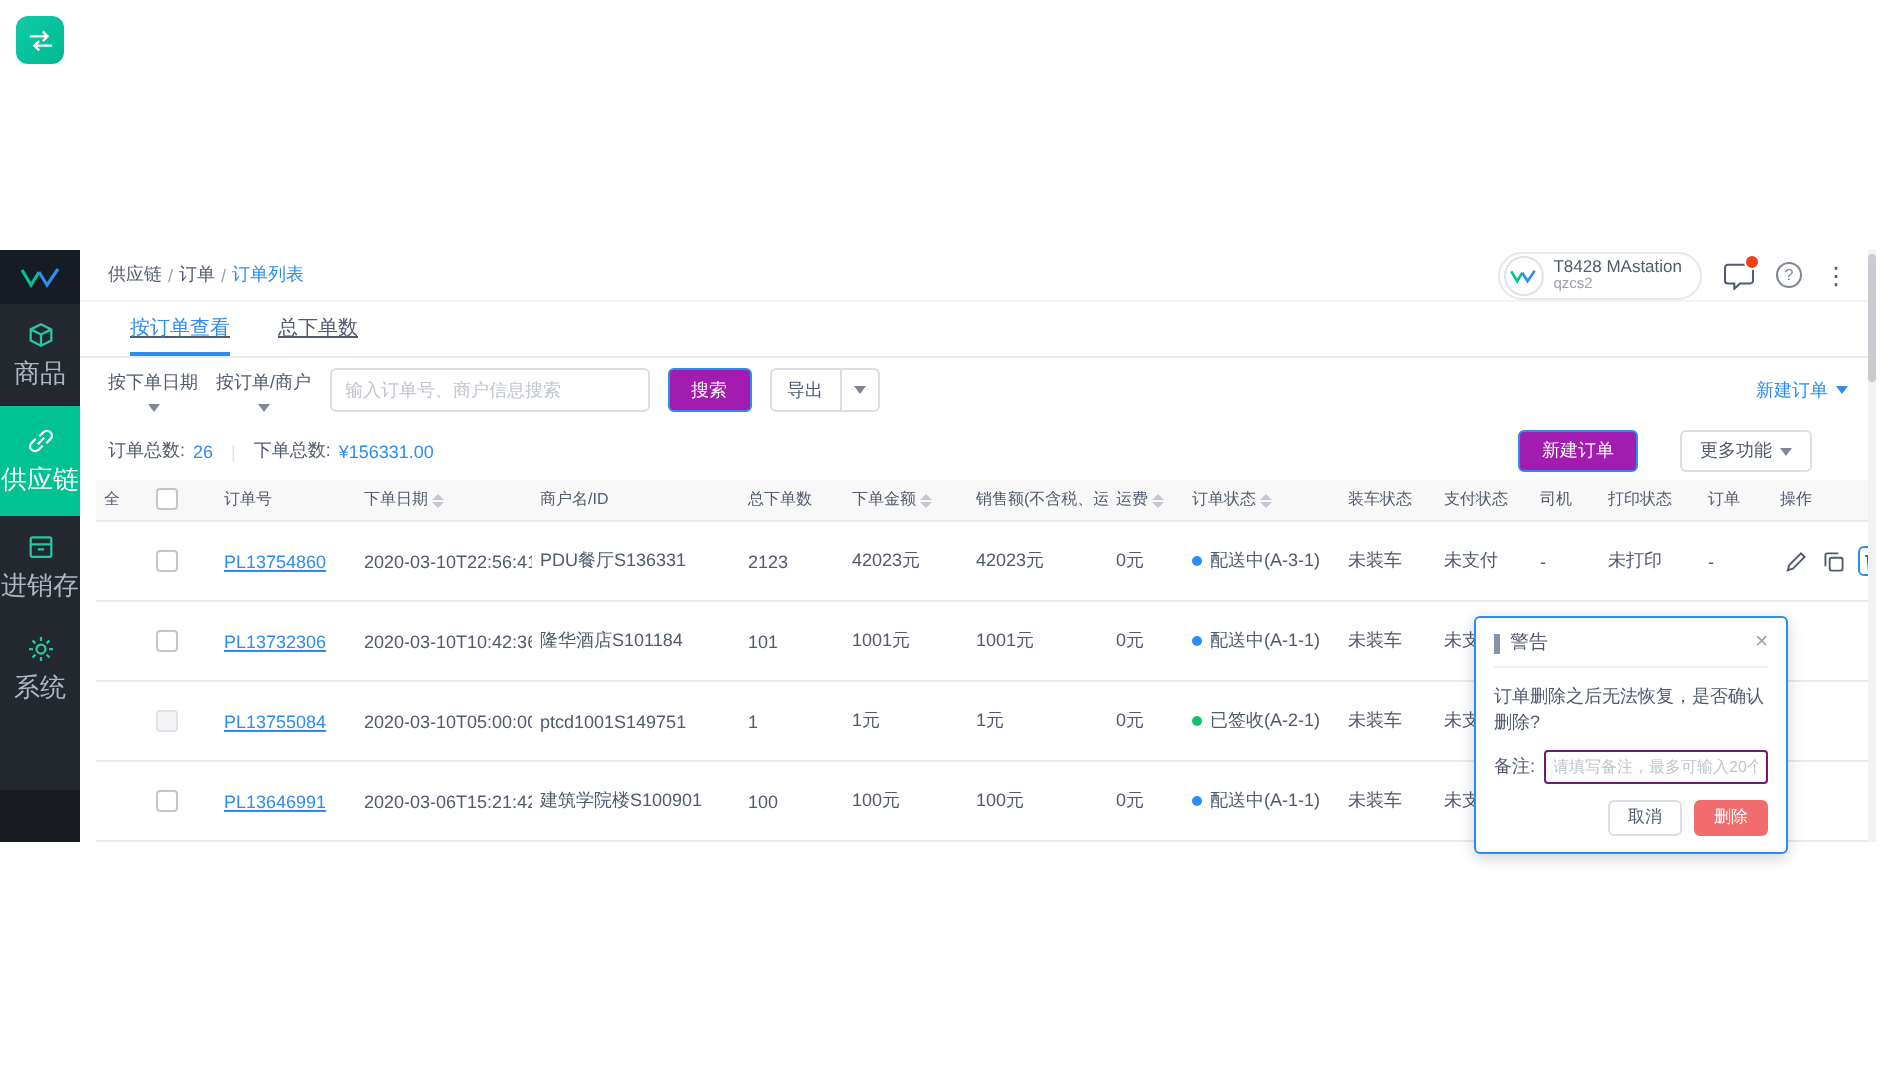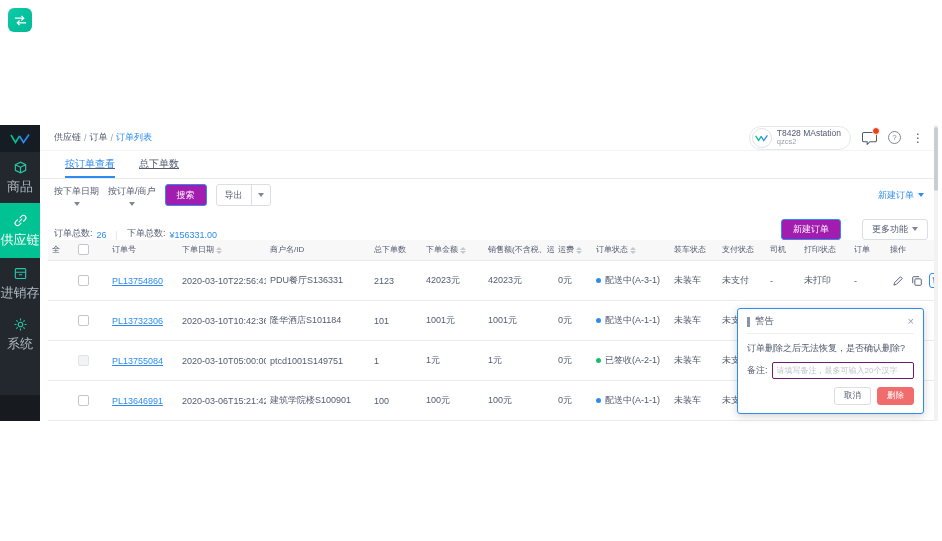--- a/index.html
+++ b/index.html
@@ -59,21 +59,21 @@
   .kw-input { width:160px; height:22px; border:1px solid #dcdee2; border-radius:3px; padding:0 7px; font-size:9px; color:#515a6e; outline:none; font-family:inherit; }
   ::placeholder { color:#c0c4cc; }
   .btn { height:22px; border-radius:3px; font-size:9px; display:inline-flex; align-items:center; justify-content:center; cursor:pointer; white-space:nowrap; }
   .btn-primary { background:#a21caf; color:#fff; border:1px solid #2d8cf0; padding:0 11px; }
   .btn-default { background:#fff; color:#515a6e; border:1px solid #dcdee2; padding:0 9px; }
   .btn-export { padding:0; }
   .btn-export .exp-label { padding:0 8px; }
   .btn-export .exp-caret { padding:0 6px; border-left:1px solid #dcdee2; height:100%; display:flex; align-items:center; }
   .advanced { margin-left:auto; color:#2d8cf0; display:inline-flex; align-items:center; gap:4px; cursor:pointer; }
 
-  .summary { height:28px; display:flex; align-items:flex-end; padding:0 6px 0 14px; font-size:9px; gap:4px; }
+  .summary { height:28px; display:flex; align-items:center; padding:0 28px 0 14px; font-size:9px; gap:4px; }
   .blue { color:#2d8cf0; }
   .sum-sep { color:#dfe3e8; margin:0 5px; }
   .summary-right { margin-left:auto; display:flex; gap:21px; }
   .summary-right .btn { height:21px; }
 
   
   .table-wrap { margin:0 10px 0 8px; }
   table { width:100%; border-collapse:collapse; table-layout:fixed; font-size:9px; color:#515a6e; }
   thead th { background:#f8f8f9; height:21px; font-weight:normal; text-align:left; padding:0 4px;
     font-size:8px; color:#515a6e; border-bottom:1px solid #e8eaec; white-space:nowrap; overflow:hidden; }
@@ -84,21 +84,21 @@
   .sort .down { border-top:3px solid #c5c8ce; }
   .cb { width:11px; height:11px; border:1px solid #c3c7cd; border-radius:2px; background:#fff; display:inline-block; cursor:pointer; vertical-align:middle; }
   .cb.disabled { background:#f2f3f5; border-color:#e0e2e6; cursor:not-allowed; }
   .link { color:#2d8cf0; text-decoration:underline; cursor:pointer; }
   .dot { width:5px; height:5px; border-radius:50%; display:inline-block; margin-right:4px; vertical-align:middle; background:#2d8cf0; }
   .op-icon { display:inline-flex; width:15px; height:15px; align-items:center; justify-content:center; cursor:pointer; vertical-align:middle; margin-right:2px; }
   .op-icon svg { stroke:#515a6e; fill:none; stroke-width:1.1; }
   .trash-box { border:1px solid #2d8cf0; border-radius:3px; padding:1px; margin-right:0; }
 
   
-  .delete-pop { position:absolute; left:737px; top:308px; width:187px; background:#fff;
+  .delete-pop { position:absolute; left:737px; top:308px; width:157px; background:#fff;
     border:1px solid #2d8cf0; border-radius:3px; box-shadow:0 2px 8px rgba(0,0,0,.18);
     padding:6px 9px 8px; z-index:20; font-size:9px; color:#515a6e; }
   .pop-head { display:flex; align-items:center; padding-bottom:5px; border-bottom:1px solid #edf0f3; }
   .pop-accent { width:3px; height:10px; background:#8694a8; margin-right:5px; }
   .pop-title { font-size:9.5px; }
   .pop-close { margin-left:auto; color:#9aa1ac; font-size:11px; line-height:1; cursor:pointer; }
   .pop-msg { margin-top:8px; font-size:9px; }
   .pop-note { margin-top:7px; display:flex; align-items:center; gap:4px; }
   .pop-note input { flex:1; min-width:0; height:17px; border:1px solid #701a75; border-radius:2px; padding:0 4px; font-size:8px; outline:none; font-family:inherit; }
   .pop-actions { margin-top:8px; display:flex; justify-content:flex-end; gap:6px; }
@@ -204,20 +204,21 @@
         <span>按下单日期</span>
         <span class="caret"></span>
       </span>
 
 
       <span class="plain-select">
         <span>按订单/商户</span>
         <span class="caret"></span>
       </span>
 
+      <input class="kw-input" type="text" placeholder="输入订单号、商户信息搜索" style="">
 
       <span class="btn btn-primary">搜索</span>
 
       <span class="btn btn-default btn-export">
         <span class="exp-label">导出</span>
         <span class="exp-caret">
           <span class="caret"></span>
         </span>
       </span>
 

